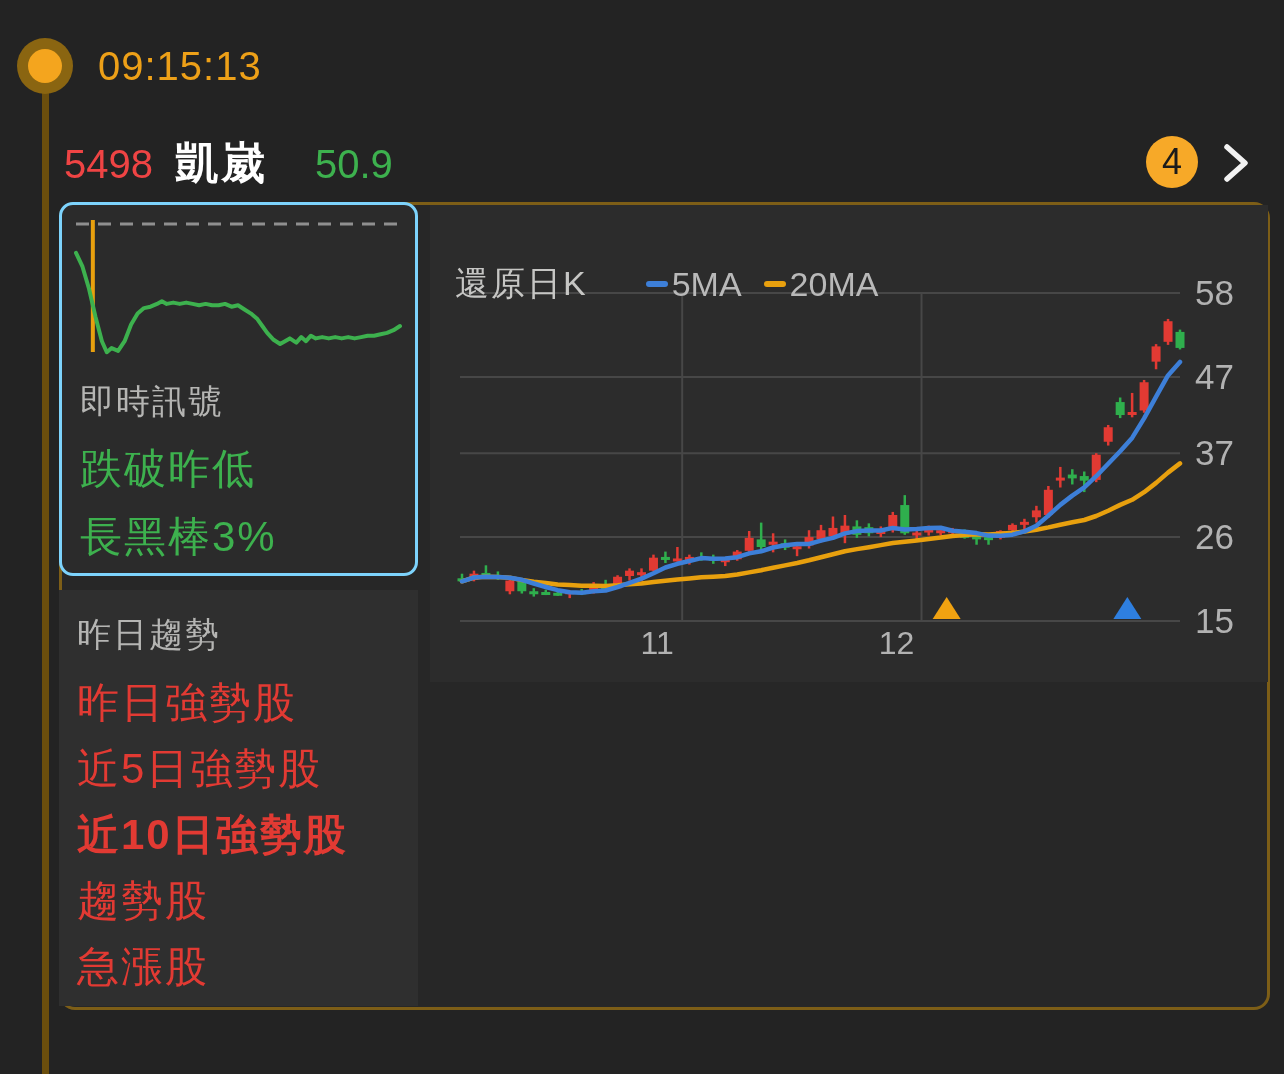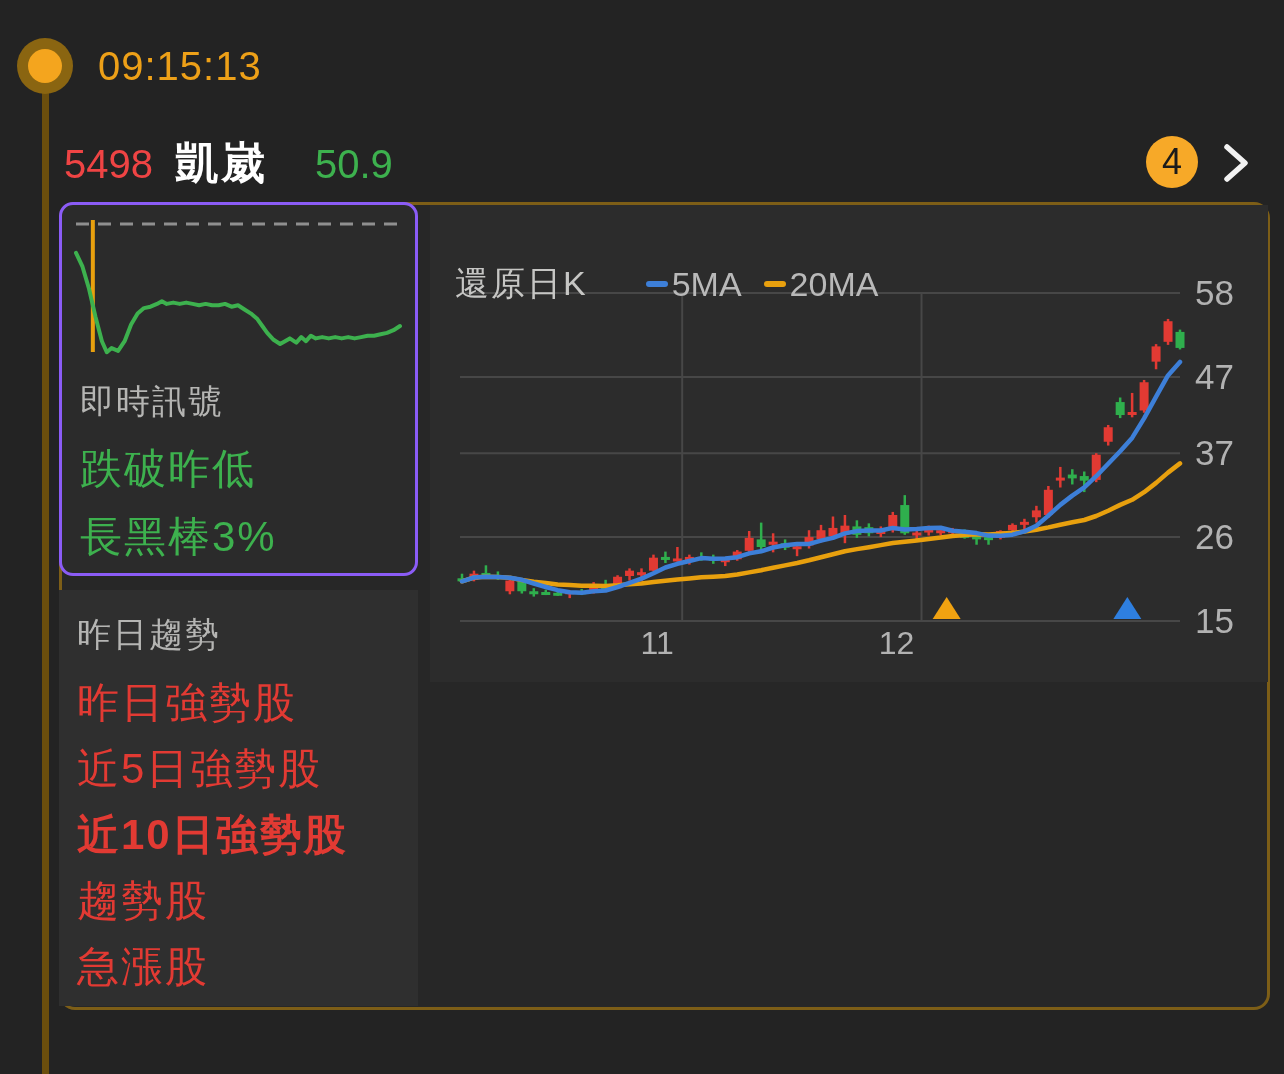--- a/index.html
+++ b/index.html
@@ -21,21 +21,21 @@
   .stock-change{font-size:40px;color:#3db14e;margin-left:26px;}
   .down-triangle{font-size:34px;color:#3db14e;margin-right:2px;}
   .badge{position:absolute;left:1146px;top:136px;width:52px;height:52px;border-radius:50%;
     background:#f7a928;color:#1b1b1b;font-size:36px;display:flex;align-items:center;justify-content:center;}
   .chevron{position:absolute;left:1220px;top:140px;width:32px;height:46px;}
   
   .card{position:absolute;left:59px;top:202px;width:1211px;height:808px;box-sizing:border-box;
     border:3px solid #7d5e17;border-radius:16px;background:#272727;}
   
   .mini-panel{position:absolute;left:59px;top:202px;width:359px;height:374px;box-sizing:border-box;
-    border:3px solid #8b5cf6;border-radius:14px;background:#2b2b2b;}
+    border:3px solid #7dd3fc;border-radius:14px;background:#2b2b2b;}
   .mini-panel .panel-title{position:absolute;left:18px;top:174px;font-size:34px;color:#b5b5b3;letter-spacing:2px;}
   .signal-text{position:absolute;left:18px;font-size:42px;color:#3db14e;letter-spacing:2px;}
   .signal-0{top:236px;}
   .signal-1{top:304px;}
   .mini-chart{position:absolute;left:0;top:0;}
   
   .trend-panel{position:absolute;left:59px;top:590px;width:359px;height:416px;background:#2f2f2f;}
   .trend-panel .panel-title{position:absolute;left:18px;top:22px;font-size:34px;color:#b5b5b3;letter-spacing:2px;}
   .trend-item{position:absolute;left:18px;font-size:42px;color:#e23a33;letter-spacing:2px;cursor:pointer;}
   .trend-0{top:85px;font-family:Liberation Serif, serif;}.trend-1{top:151px;}.trend-2{top:217px;font-weight:bold;}.trend-3{top:283px;}.trend-4{top:349px;}

